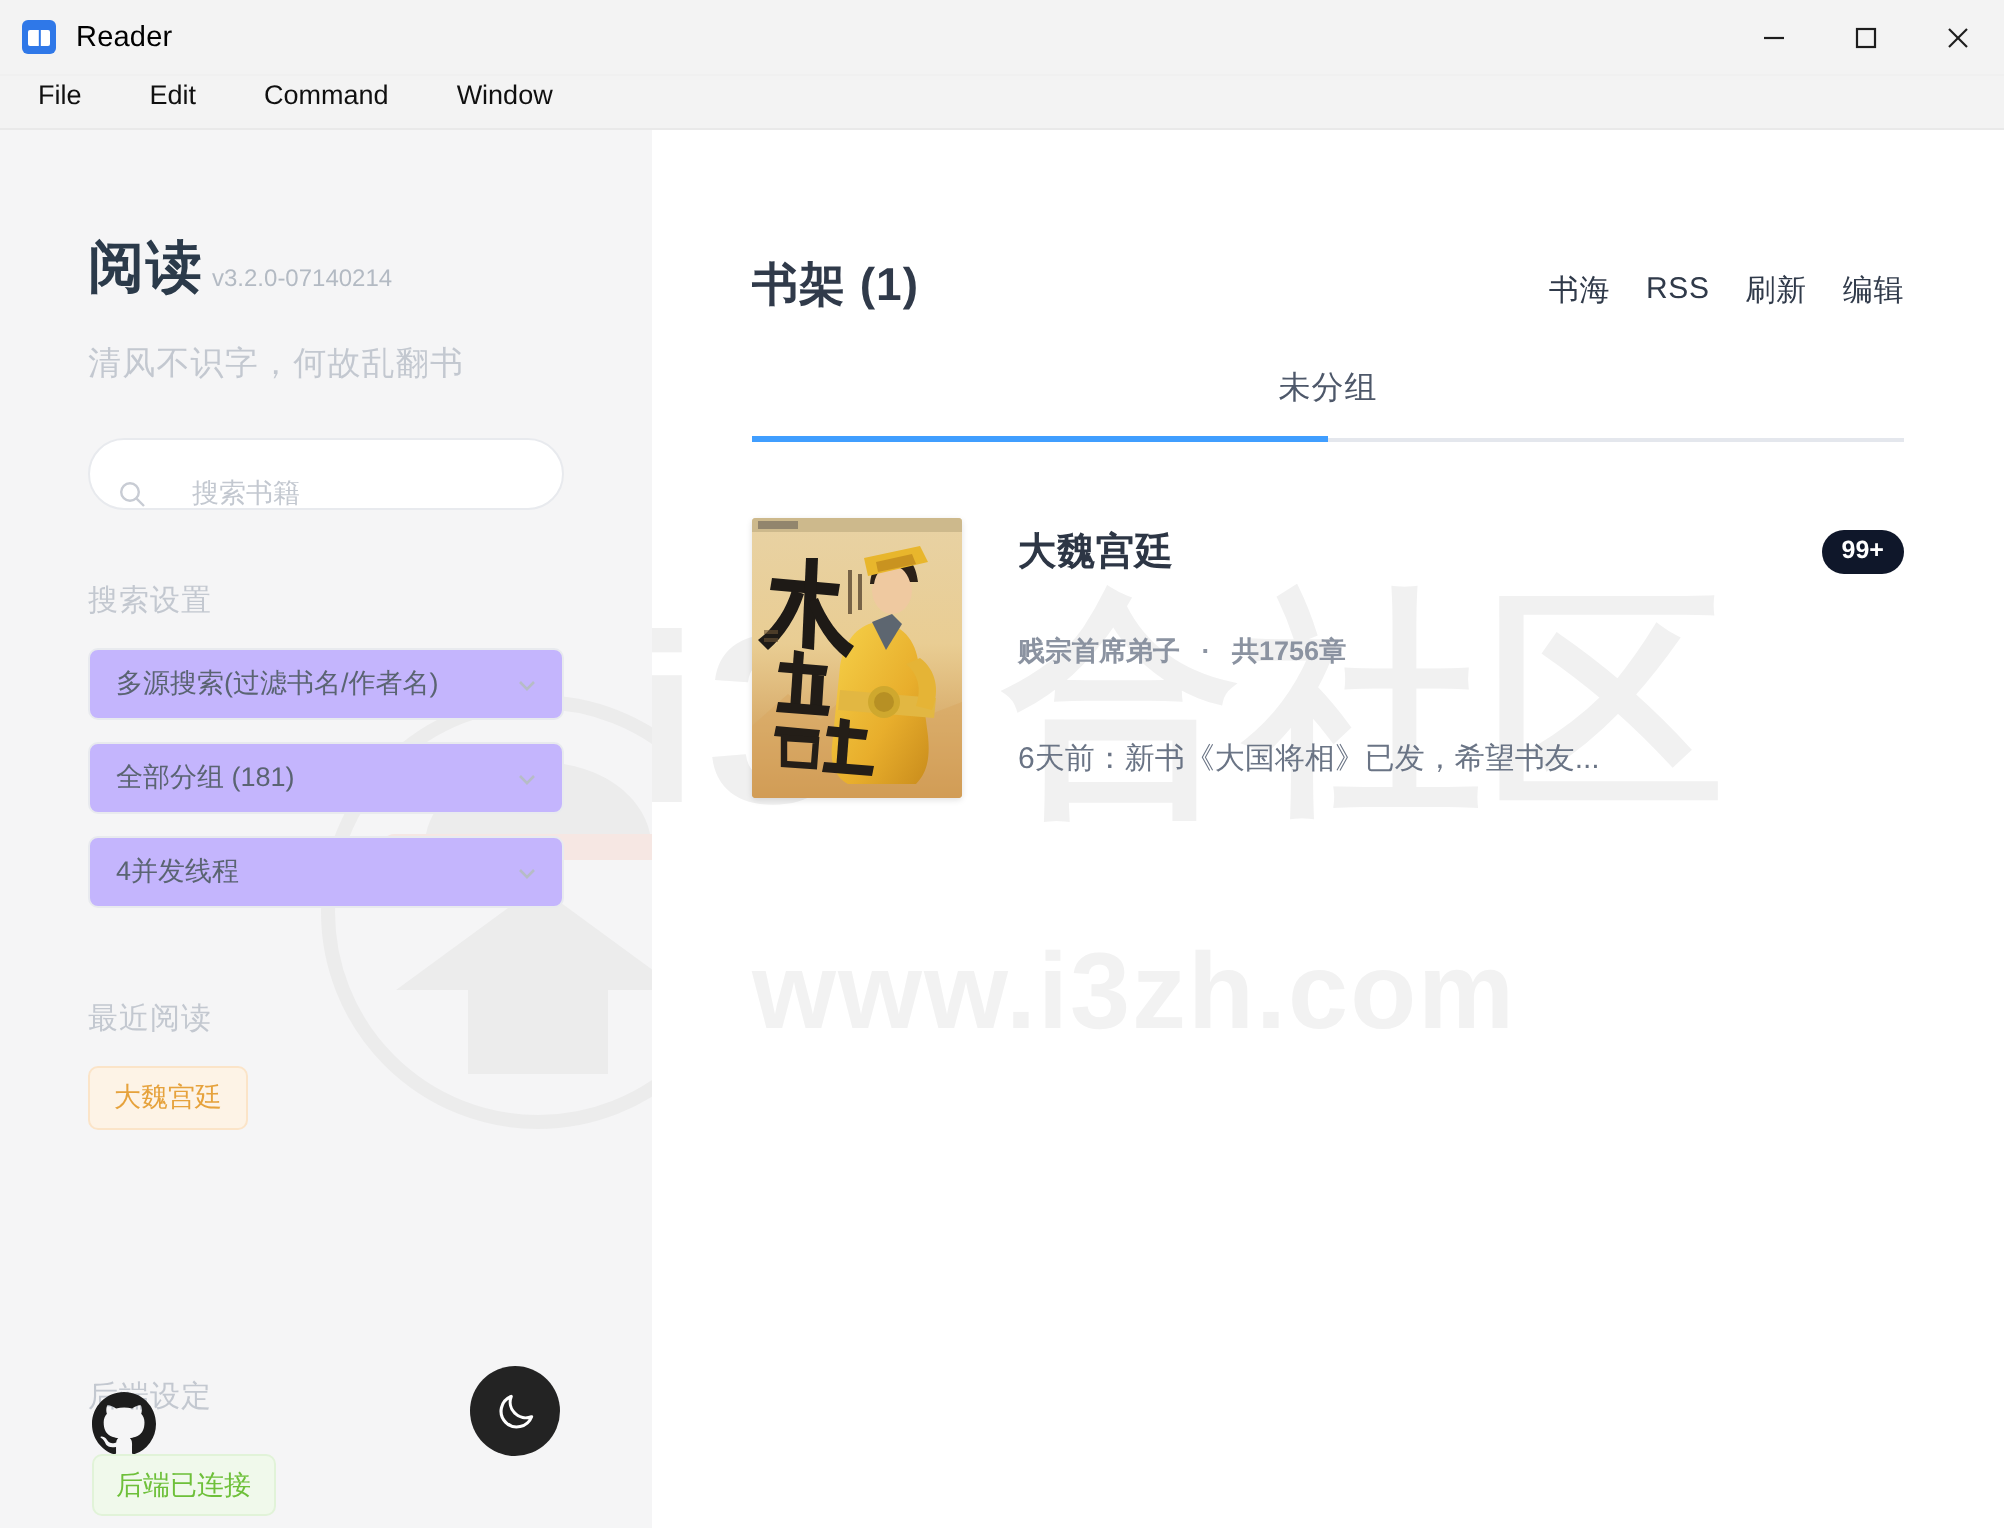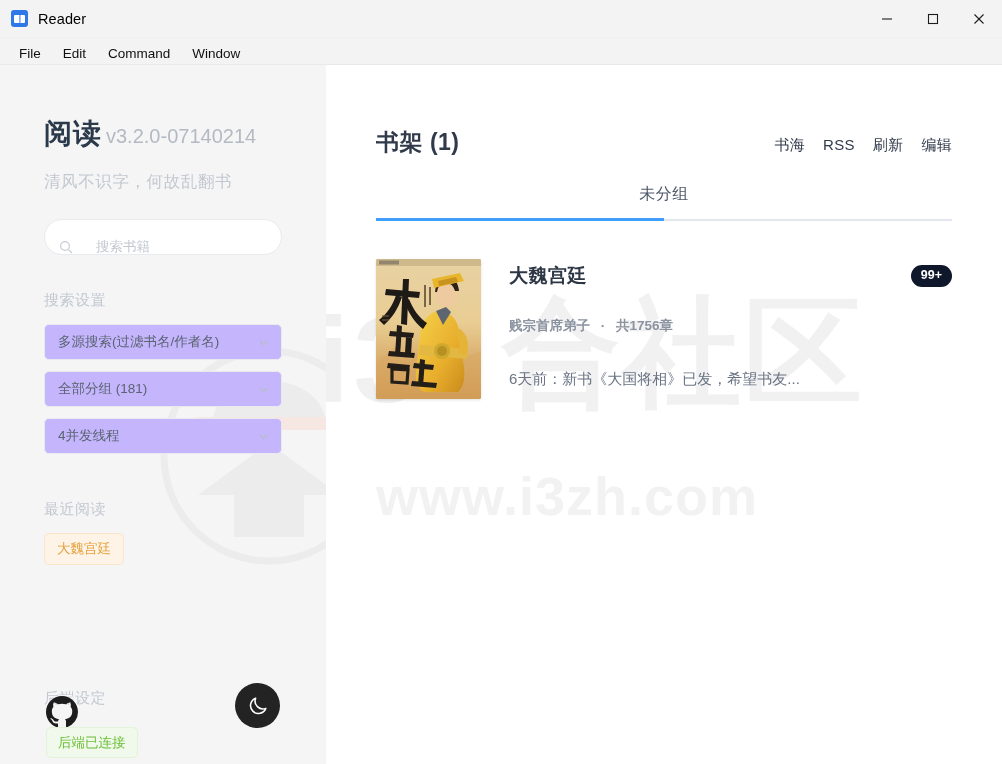--- a/index.html
+++ b/index.html
@@ -44,22 +44,22 @@
   .winbtn {
     width: 46px; height: 38px; display: flex; align-items: center; justify-content: center;
     color: #1d1d1d;
   }
   .winbtn svg { display: block; }
 
   
   .menubar {
     height: 27px; flex: 0 0 27px;
     background: #f3f3f3;
-    display: flex; align-items: flex-end;
-    padding-left: 8px; gap: 0px;
+    display: flex; align-items: flex-start;
+    padding-left: 8px; gap: 12px;
     border-bottom: 1px solid #e9e9e9;
     position: relative; z-index: 40;
   }
   .menuitem {
     font-size: 13.5px; color: #101010;
     padding: 3px 11px 4px 11px; border-radius: 3px; line-height: 1;
   }
 
   
   .body {
@@ -70,21 +70,21 @@
   .sidebar {
     width: 326px; flex: 0 0 326px;
     background: #f5f5f6;
     position: relative;
     overflow: hidden;
   }
   .side-inner { position: relative; z-index: 3; padding: 0 44px; height: 100%; }
 
   .brandrow { display: flex; align-items: baseline; gap: 4px; padding-top: 50px; }
   .brand { font-size: 28px; font-weight: 700; color: #2b3a4a; letter-spacing: 1px; }
-  .version { font-size: 20px; color: #b3bac3; font-weight: 400; }
+  .version { font-size: 12px; color: #b3bac3; font-weight: 400; }
   .tagline { margin-top: 18px; font-size: 16.5px; color: #c3c8d0; letter-spacing: .6px; }
 
   .searchbox {
     margin-top: 26px; height: 36px;
     background: #ffffff; border: 1px solid #e8eaee; border-radius: 18px;
     display: flex; align-items: flex-end; gap: 23px; padding: 0 14px;
   }
   .searchbox .mag { flex: 0 0 14px; height: 14px; color: #c8ccd4; }
   .search-input {
     border: none; outline: none; background: transparent;

